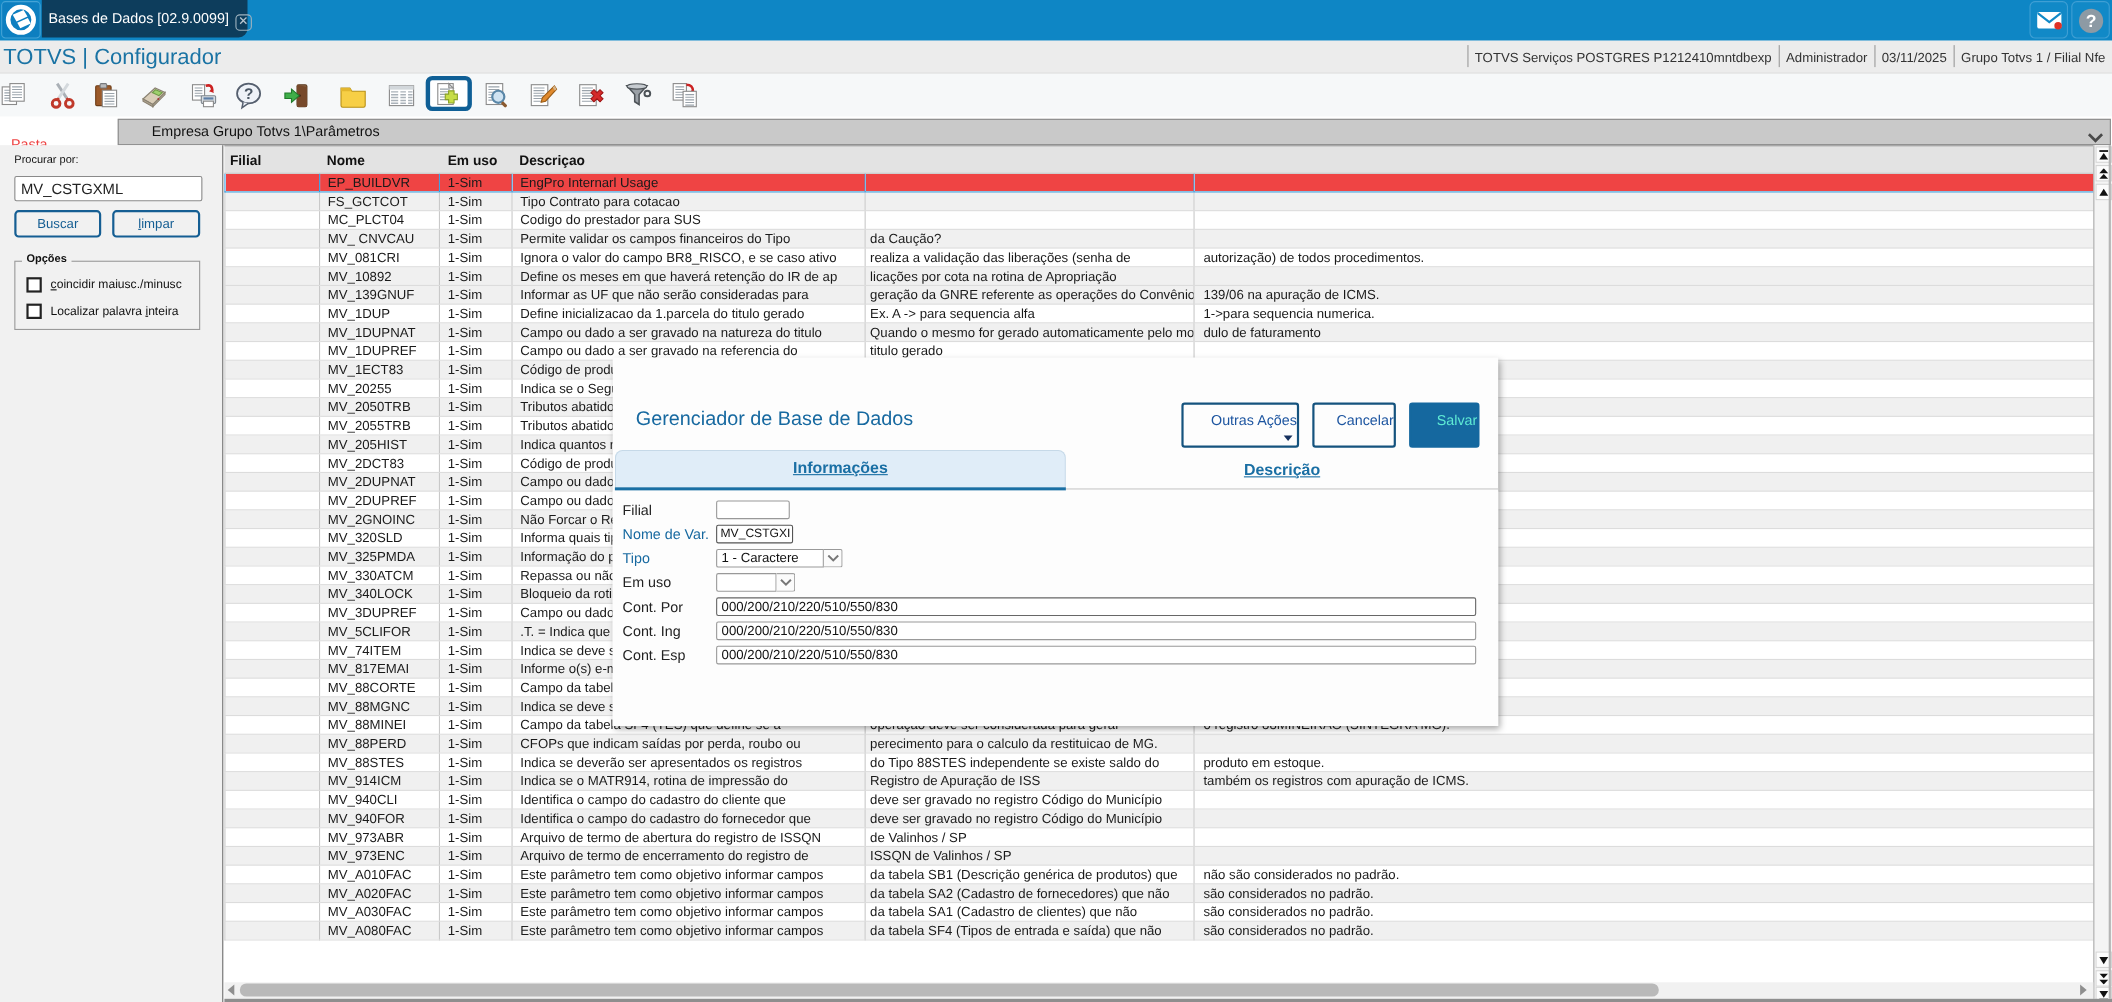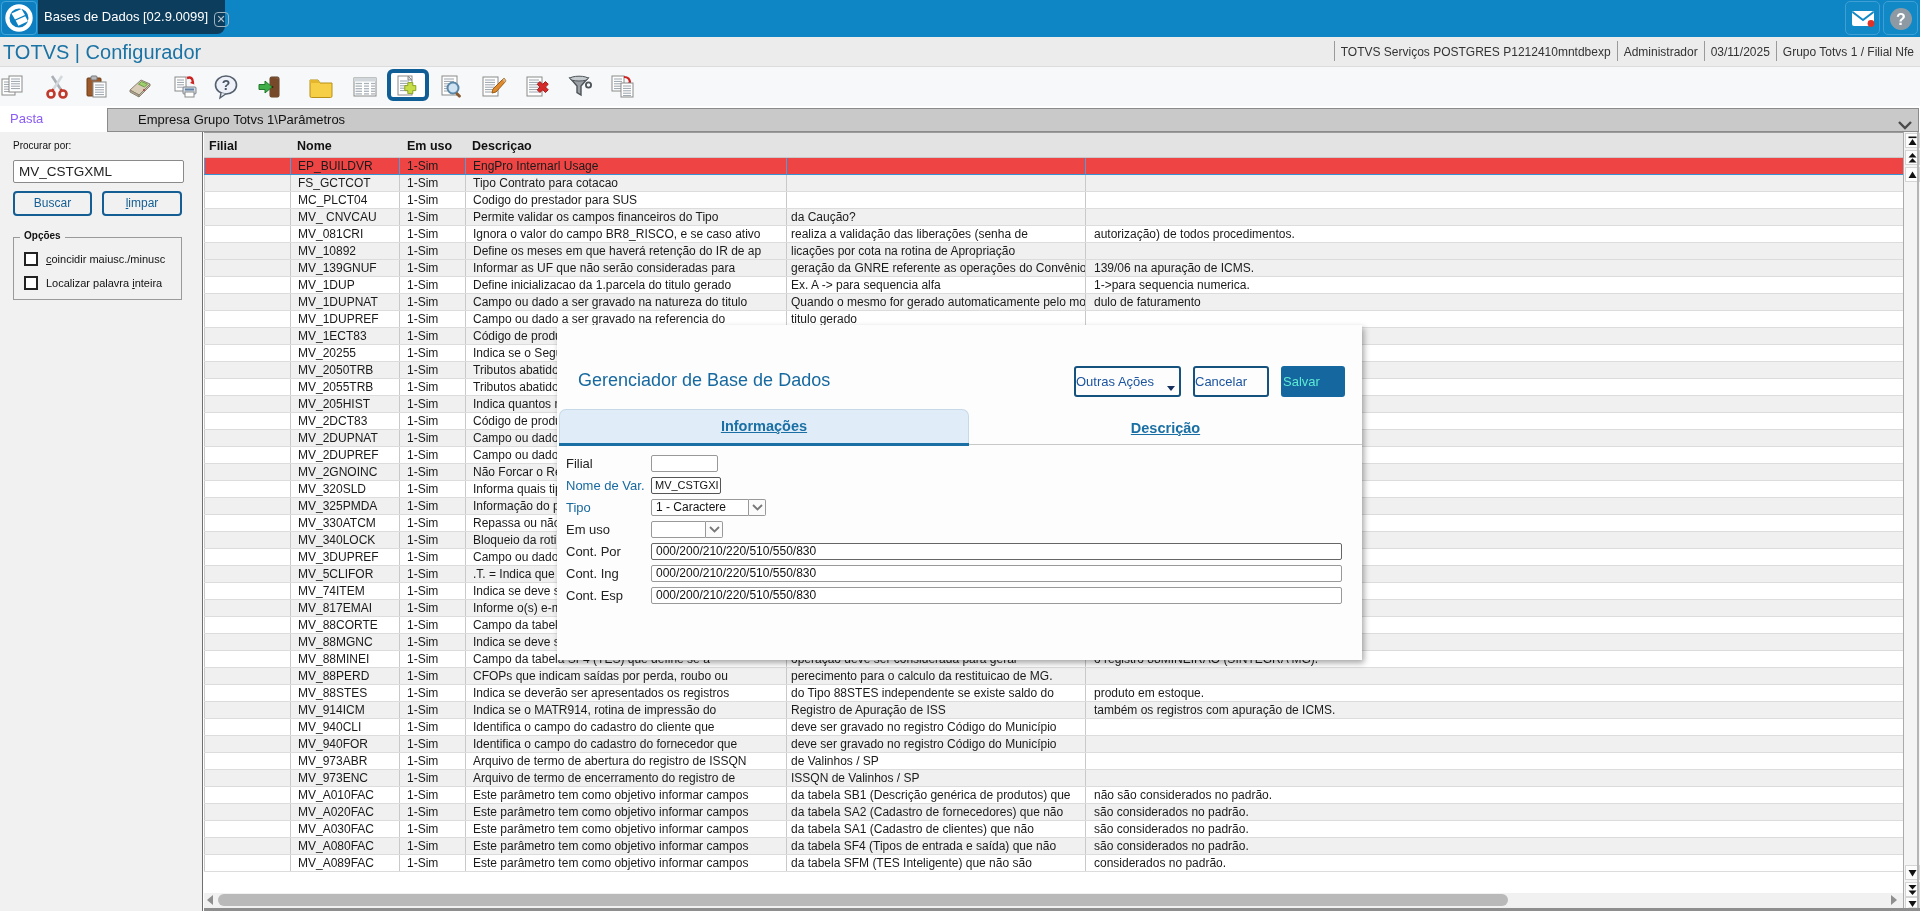--- a/index.html
+++ b/index.html
@@ -20,21 +20,21 @@
 #brand{position:absolute;left:3px;top:2px;font-size:20px;line-height:26px;color:#1a73a4;}
 #meta{position:absolute;right:6px;top:0;height:30px;line-height:30px;font-size:12px;color:#333;}
 #meta span{padding:0 6px;}
 #meta i{display:inline-block;width:1px;height:20px;background:#9a9a9a;vertical-align:-5px;}
 
 #toolbar{position:absolute;left:0;top:67px;width:1920px;height:39px;background:#f6f8f9;}
 .ic{position:absolute;top:7px;width:26px;height:26px;}
 #hlbox{position:absolute;left:387px;top:2px;width:42px;height:32px;border:4px solid #0f5f96;border-radius:6px;background:#fff;}
 
 #pastarow{position:absolute;left:0;top:106px;width:1920px;height:26px;background:#fff;}
-#plabel{position:absolute;left:10px;top:0;height:26px;line-height:26px;font-size:13px;color:#8b5cf6;}
+#plabel{position:absolute;left:10px;top:12px;height:26px;line-height:26px;font-size:13px;color:#ef4444;}
 #pcombo{position:absolute;left:107px;top:2px;width:1812px;height:24px;background:#c9c9c9;
  border:1px solid #8b8b8b;font-size:13px;color:#111;line-height:22px;padding-left:30px;}
 #pchev{position:absolute;right:5px;top:6px;width:16px;height:10px;}
 
 #lpanel{position:absolute;left:0;top:132px;width:203px;height:779px;background:#f1f1f1;border-right:1px solid #6f6f6f;}
 #lpanel .lbl{position:absolute;font-size:10px;font-weight:normal;color:#111;}
 #sinput{position:absolute;left:13px;top:28px;width:171px;height:23px;background:#fff;border:1px solid #8a8a8a;
  border-radius:2px;font-size:13.5px;color:#222;line-height:21px;padding-left:5px;}
 .pbtn{position:absolute;top:59px;height:25px;border:2px solid #155e93;border-radius:4px;color:#155e93;
  font-size:12px;text-align:center;line-height:21px;background:#f1f1f1;}
@@ -68,22 +68,22 @@
 #bottline{position:absolute;left:204px;top:908px;width:1716px;height:3px;background:#8e8e8e;}
 #rightline{position:absolute;left:1917px;top:132px;width:2px;height:776px;background:#b5b5b5;}
 
 #modal{position:absolute;left:557px;top:325px;width:805px;height:335px;background:#fdfdfd;
  box-shadow:2px 3px 6px rgba(0,0,0,.35);}
 #mtitle{position:absolute;left:0;top:0;width:805px;height:24px;
  background:linear-gradient(180deg,#3a3a3a 0%,#161616 60%,#101010 100%);
  color:#fff;font-size:13px;font-weight:bold;line-height:24px;padding-left:11px;}
 #mclose{position:absolute;right:9px;top:0;font-weight:normal;font-size:14px;color:#fff;}
 #mhead{position:absolute;left:21px;top:45px;font-size:18px;color:#1769a0;}
-.mbtn{position:absolute;top:41px;height:31px;border:2px solid #15537e;border-radius:3px;background:#fdfdfd;
- color:#1d55a0;font-size:13px;text-align:left;line-height:27px;}
+.mbtn{position:absolute;top:41px;height:41px;border:2px solid #15537e;border-radius:3px;background:#fdfdfd;
+ color:#1d55a0;font-size:13px;text-align:right;line-height:27px;}
 #btnoutras{left:517px;width:107px;}
 #btncancel{left:636px;width:76px;}
 #btnsalvar{left:724px;width:64px;background:#15689f;border-color:#15689f;color:#5eead4;line-height:27px;}
 #oarrow{position:absolute;right:4px;bottom:4px;width:0;height:0;border-left:4px solid transparent;
  border-right:4px solid transparent;border-top:5px solid #16305e;}
 #tabs{position:absolute;left:0;top:84px;width:805px;height:37px;}
 #tabact{position:absolute;left:2px;top:0;width:410px;height:34px;background:#e0edf8;
  border:1px solid #c6d9e8;border-bottom:none;border-radius:7px 7px 0 0;}
 #tabact span,#tabina span{font-size:14.5px;font-weight:bold;color:#1a6fa4;text-decoration:underline;}
 #tabact span{position:absolute;left:0;width:100%;text-align:center;top:8px;}
@@ -627,28 +627,20 @@
           <td>da tabela SA1 (Cadastro de clientes) que não</td>
           <td>são considerados no padrão.</td>
         </tr>
 <tr class="alt">
           <td></td>
           <td>MV_A080FAC</td>
           <td>1-Sim</td>
           <td>Este parâmetro tem como objetivo informar campos</td>
           <td>da tabela SF4 (Tipos de entrada e saída) que não</td>
           <td>são considerados no padrão.</td>
-        </tr>
-<tr>
-          <td></td>
-          <td>MV_A089FAC</td>
-          <td>1-Sim</td>
-          <td>Este parâmetro tem como objetivo informar campos</td>
-          <td>da tabela SFM (TES Inteligente) que não são</td>
-          <td>considerados no padrão.</td>
         </tr>
 </tbody>
     </table>
 </div>
 <div id="vscroll">
   <div class="vbtn" style="top:1px">
       <svg width="9" height="10" viewBox="0 0 9 10">
         <rect x="0.5" y="0.5" width="8" height="1.6" fill="#111"></rect>
         <path d="M4.5 3 L8.5 9 L0.5 9 Z" fill="#111"></path>
       </svg>

